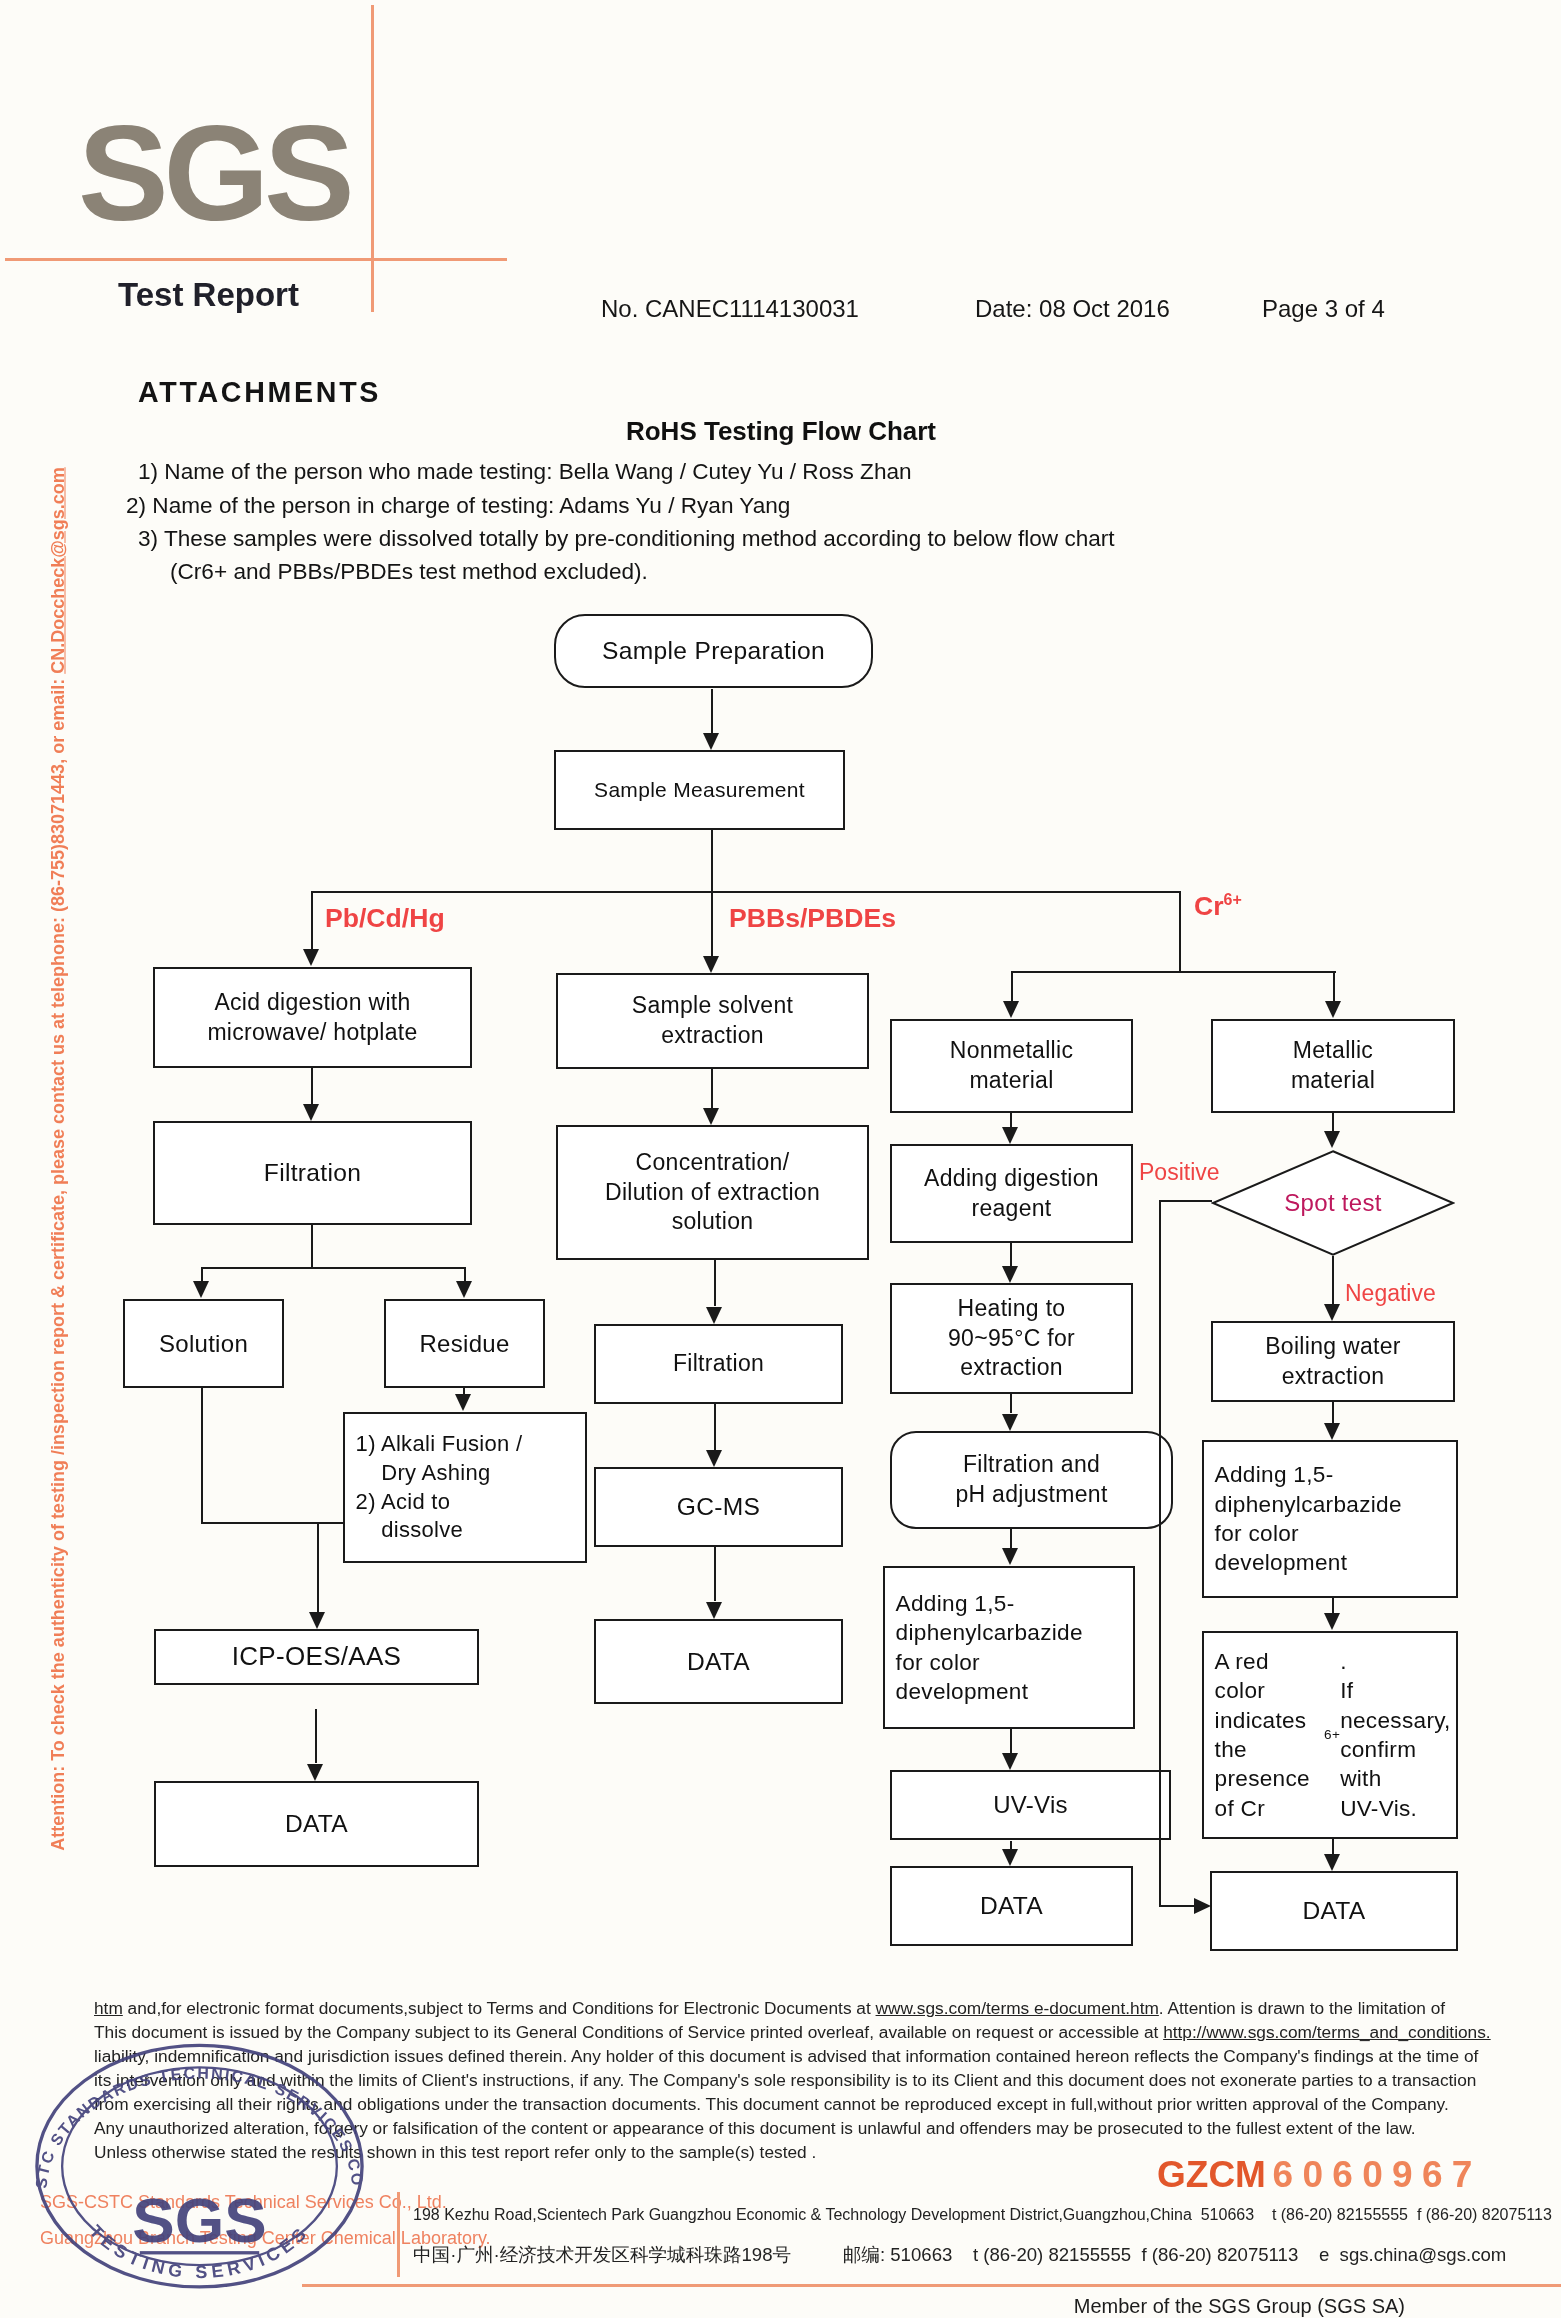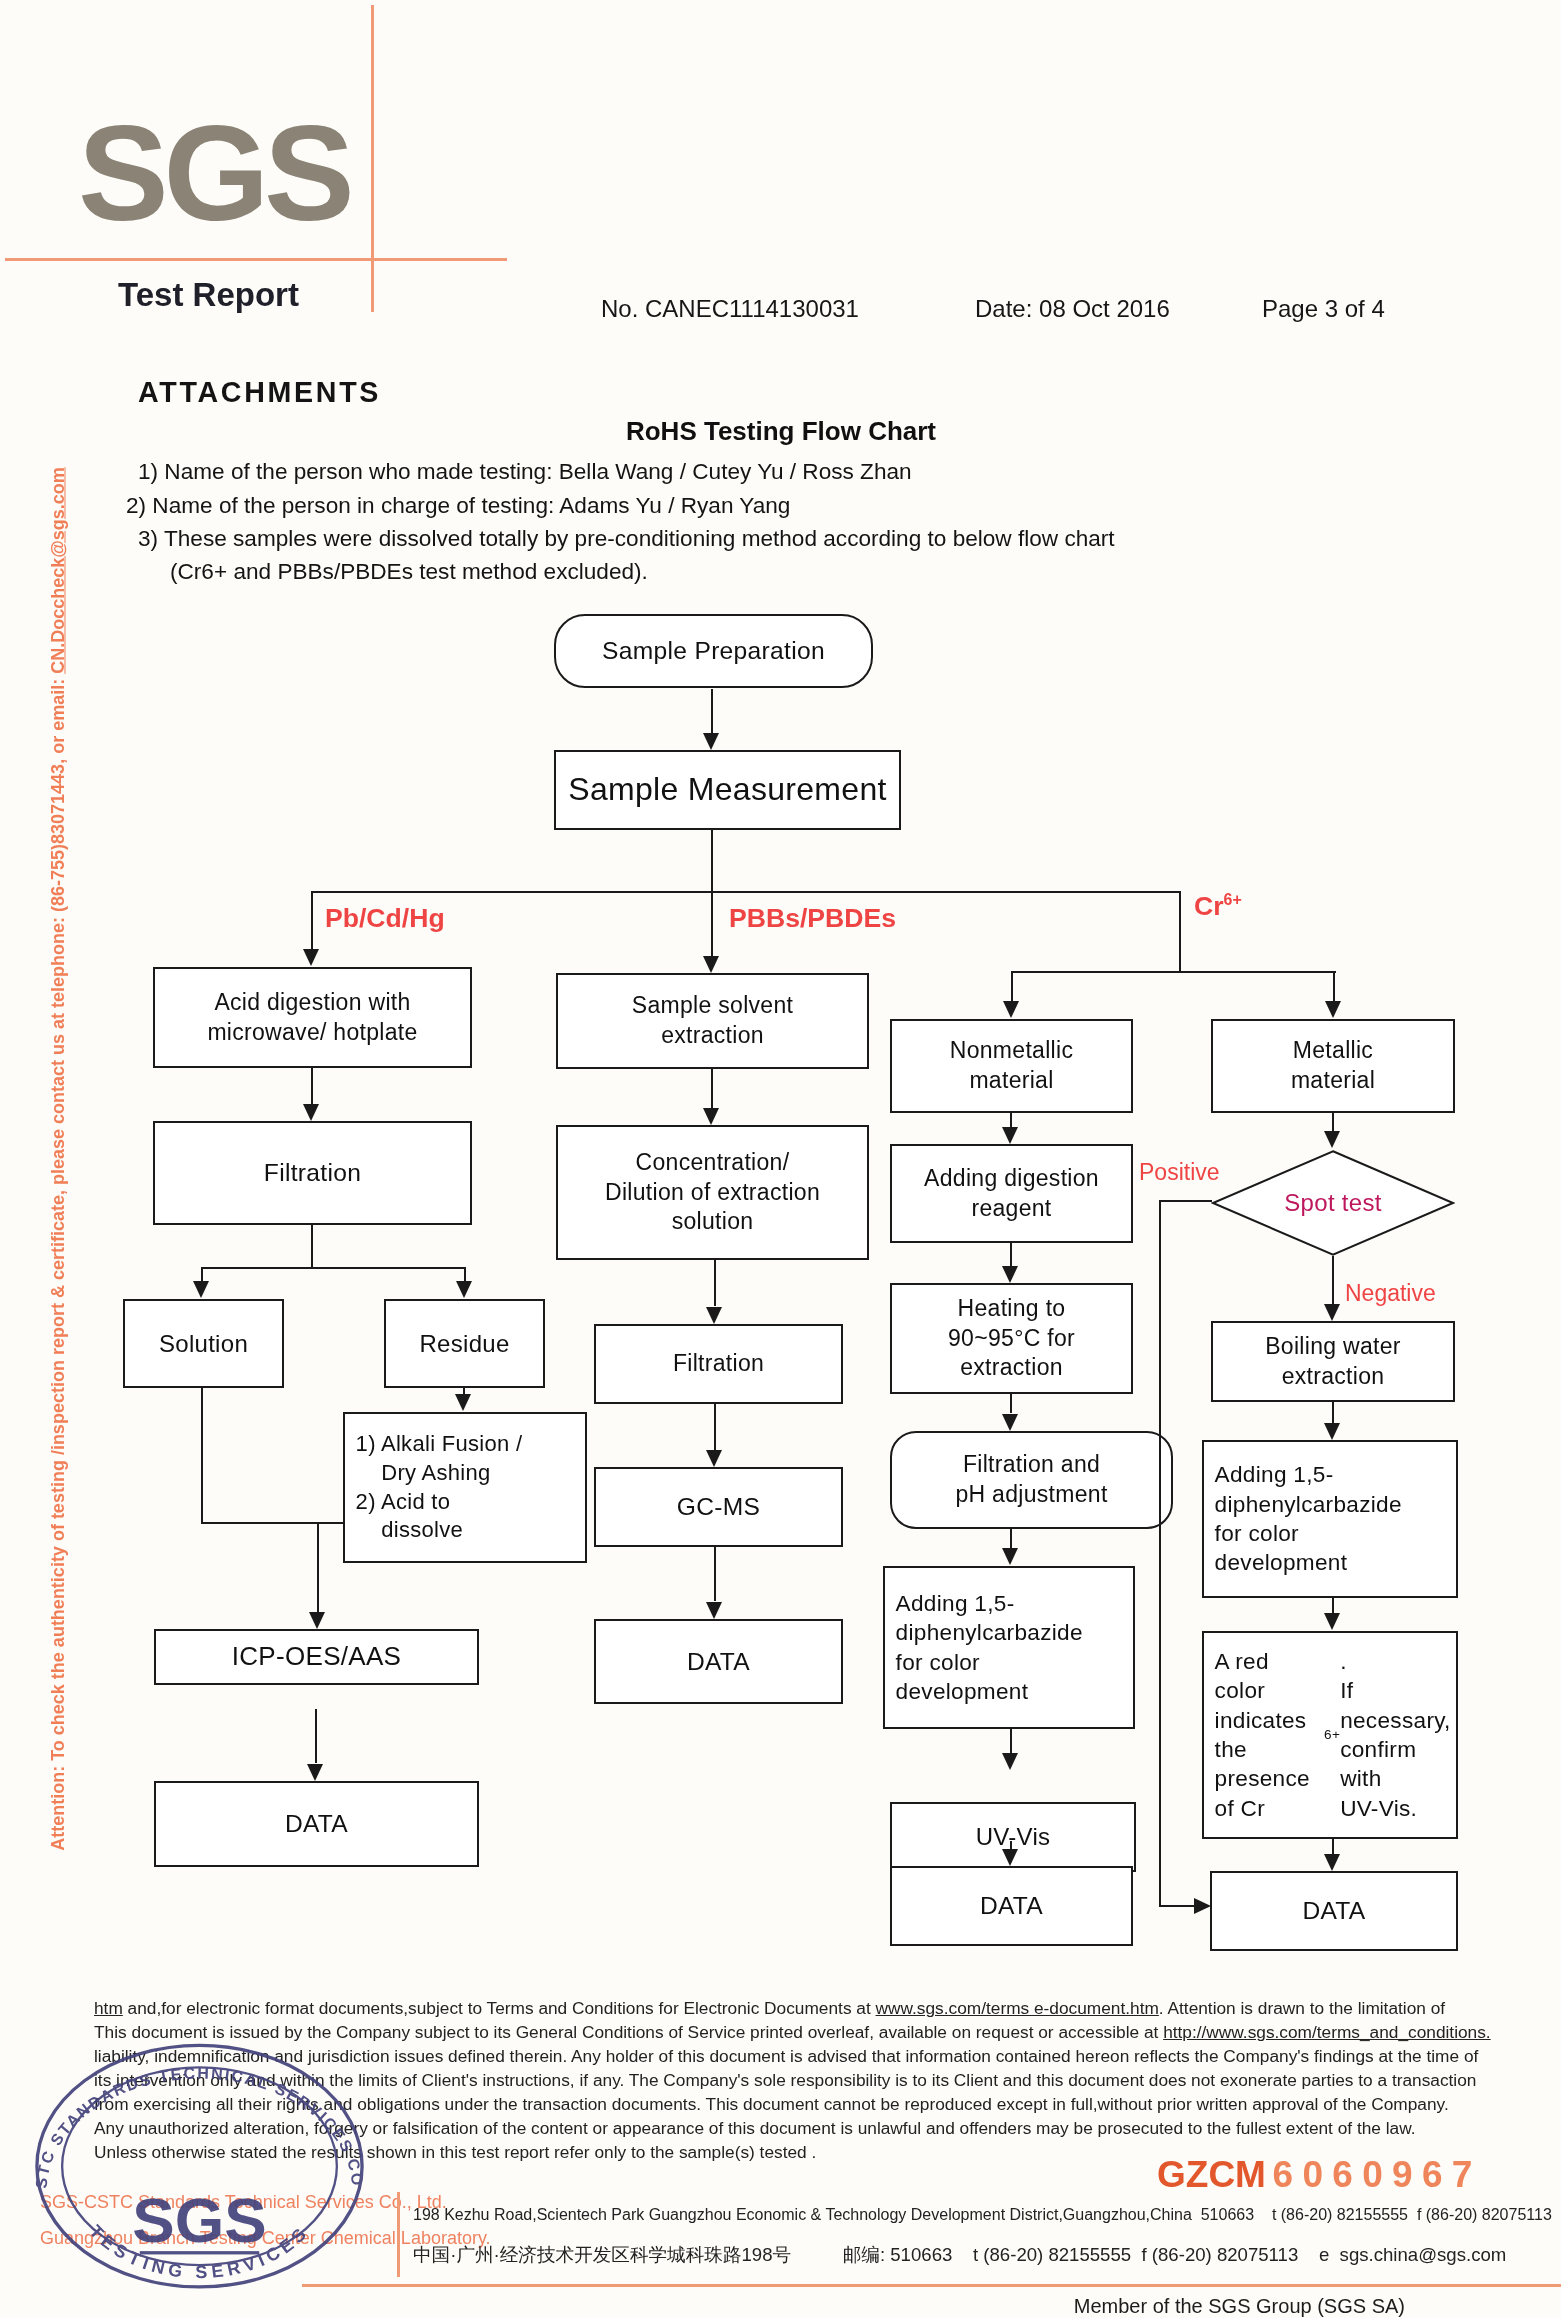--- a/index.html
+++ b/index.html
@@ -66,21 +66,21 @@
   <div class="attach-h">ATTACHMENTS</div>
   <div class="chart-title">RoHS Testing Flow Chart</div>
   <div class="note" style="left:138px;top:459px;">1) Name of the person who made testing: Bella Wang / Cutey Yu / Ross Zhan</div>
   <div class="note" style="left:126px;top:493px;">2) Name of the person in charge of testing: Adams Yu / Ryan Yang</div>
   <div class="note" style="left:138px;top:526px;">3) These samples were dissolved totally by pre-conditioning method according to below flow chart</div>
   <div class="note" style="left:170px;top:559px;">(Cr6+ and PBBs/PBDEs test method excluded).</div>
 
   <div class="box" style="left:554px;top:614px;width:319px;height:74px;font-size:24.6px;border-radius:31px;">Sample Preparation</div>
   <div class="vl" style="left:711px;top:689px;height:44px;"></div>
   <div class="ad" style="left:703px;top:733px;"></div>
-  <div class="box" style="left:554px;top:750px;width:347px;height:80px;font-size:32px;">Sample Measurement</div>
+  <div class="box" style="left:554px;top:750px;width:291px;height:80px;font-size:21px;">Sample Measurement</div>
   <div class="vl" style="left:711px;top:830px;height:61px;"></div>
   <div class="hl" style="left:311px;top:891px;width:870px;"></div>
 
   <div class="blabel" style="left:325px;top:903px;">Pb/Cd/Hg</div>
   <div class="blabel" style="left:729px;top:903px;">PBBs/PBDEs</div>
   <div class="blabel" style="left:1194px;top:891px;"><span>Cr</span><sup>6+</sup></div>
 
   <div class="vl" style="left:311px;top:893px;height:56px;"></div>
   <div class="ad" style="left:303px;top:949px;"></div>
   <div class="vl" style="left:711px;top:893px;height:63px;"></div>
@@ -156,21 +156,21 @@
   <div class="box" style="left:890px;top:1431px;width:283px;height:98px;border-radius:26px;">Filtration and
 pH adjustment</div>
   <div class="vl" style="left:1010px;top:1528px;height:20px;"></div>
   <div class="ad" style="left:1002px;top:1548px;"></div>
   <div class="box leftal" style="left:883px;top:1566px;width:252px;height:163px;font-size:22.6px;">Adding 1,5-
 diphenylcarbazide
 for color
 development</div>
   <div class="vl" style="left:1010px;top:1728px;height:24.6px;"></div>
   <div class="ad" style="left:1002px;top:1753px;"></div>
-  <div class="box" style="left:890px;top:1770px;width:246px;height:70px;font-size:24px;margin-top:32px;">UV-Vis</div>
+  <div class="box" style="left:890px;top:1770px;width:281px;height:70px;font-size:24px;">UV-Vis</div>
   <div class="vl" style="left:1010px;top:1841px;height:8px;"></div>
   <div class="ad" style="left:1002px;top:1849px;"></div>
   <div class="box" style="left:890px;top:1866px;width:243px;height:80px;font-size:24.6px;">DATA</div>
 
   <div class="vl" style="left:1332px;top:1113px;height:18.6px;"></div>
   <div class="ad" style="left:1324px;top:1131px;"></div>
   <div class="diamond-wrap" style="left:1211px;top:1149px;width:244px;height:108px;">
     <svg width="244" height="108" viewBox="0 0 368 162">
       <polygon points="184,3 365,81 184,159 3,81" fill="#ffffff" stroke="#1a1a1a" stroke-width="3"></polygon>
     </svg>

